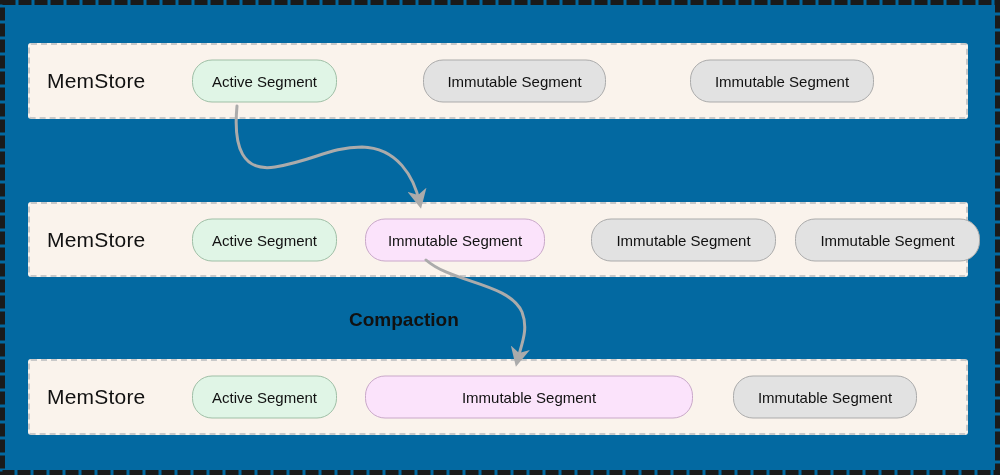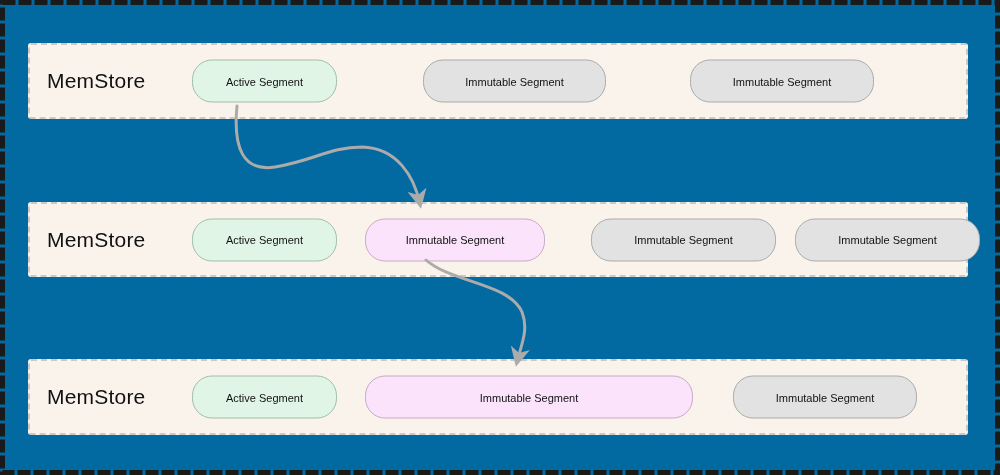--- a/index.html
+++ b/index.html
@@ -39,21 +39,21 @@
 
   .seg {
     position: absolute;
     top: 50%;
     transform: translateY(-50%);
     height: 43px;
     border-radius: 20px;
     display: flex;
     align-items: center;
     justify-content: center;
-    font-size: 11px;
+    font-size: 15px;
     white-space: nowrap;
     text-align: center;
   }
   .seg-active {
     background: var(--active-bg, #e0f5e6);
     border: 1px solid var(--active-border, #9fbfa6);
   }
   .seg-immutable {
     background: var(--immutable-bg, #e2e2e2);
     border: 1px solid var(--immutable-border, #ababab);
@@ -106,20 +106,21 @@
 
 
   <div class="memstore-row row-2">
     <div class="row-label">MemStore</div>
     <div class="seg seg-active" style="left:162px; width:145px;">Active Segment</div>
     <div class="seg seg-flushed" style="left:335px; width:180px;">Immutable Segment</div>
     <div class="seg seg-immutable" style="left:561px; width:185px;">Immutable Segment</div>
     <div class="seg seg-immutable" style="left:765px; width:185px;">Immutable Segment</div>
   </div>
 
+  <div class="flow-label compaction-label">Compaction</div>
 
   <div class="memstore-row row-3">
     <div class="row-label">MemStore</div>
     <div class="seg seg-active" style="left:162px; width:145px;">Active Segment</div>
     <div class="seg seg-flushed" style="left:335px; width:328px;">Immutable Segment</div>
     <div class="seg seg-immutable" style="left:703px; width:184px;">Immutable Segment</div>
   </div>
 
   <svg class="overlay" viewBox="0 0 1000 475" xmlns="http://www.w3.org/2000/svg">
     <defs>

